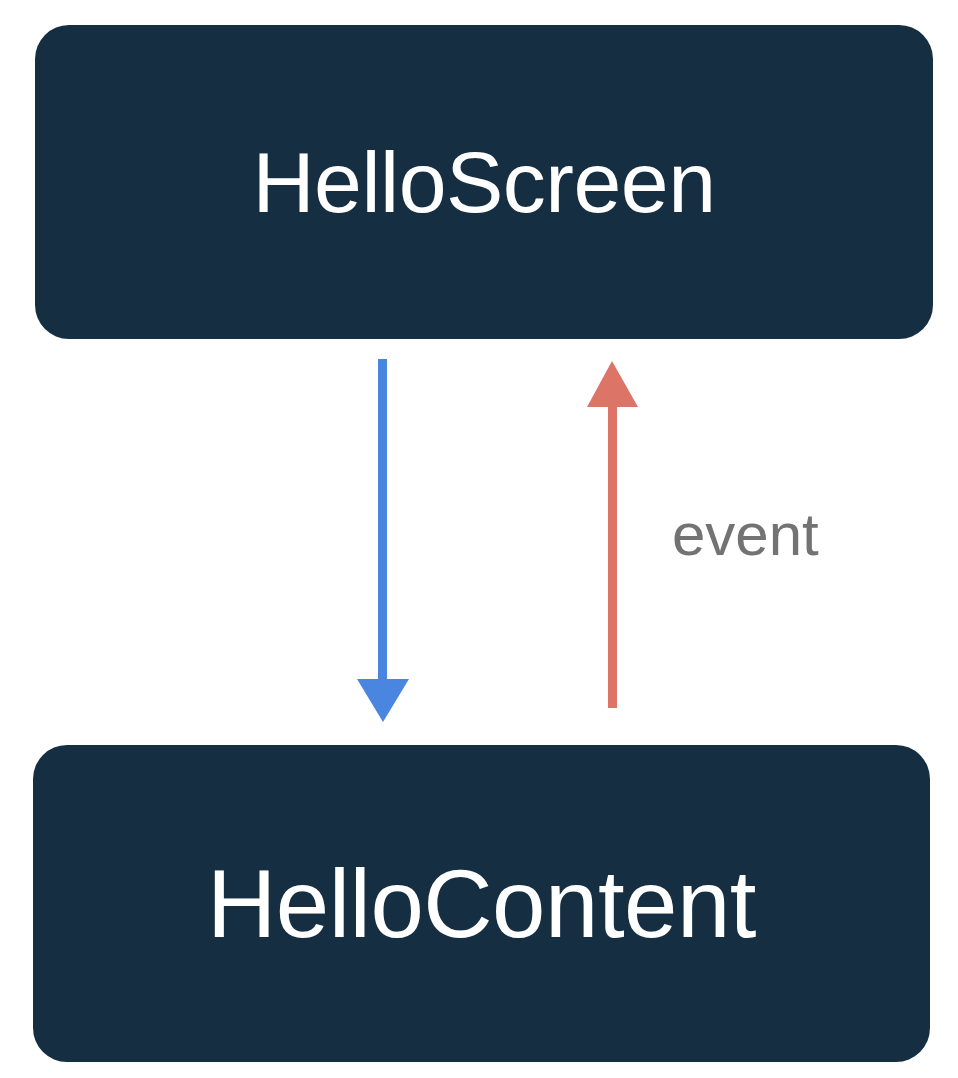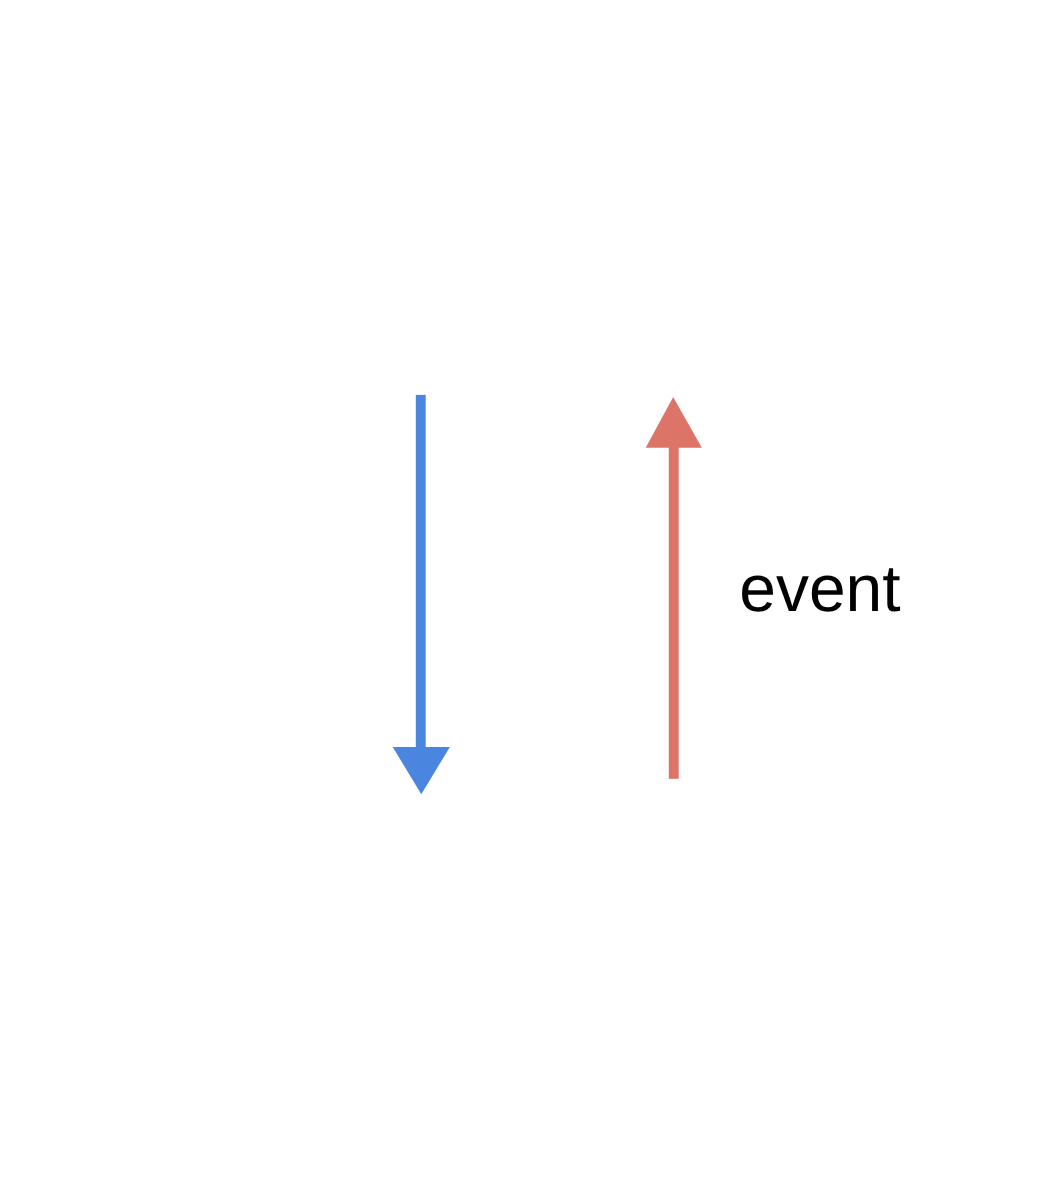--- a/index.html
+++ b/index.html
@@ -79,29 +79,35 @@
     white-space: nowrap;
   }
   #label-state {
     left: 122px;
     top: 505px;
     color: #4a85e0;
   }
   #label-event {
     left: 672px;
     top: 505px;
-    color: #000000;
+    color: #737373;
   }
 </style>
 </head>
 <body>
 
 <div id="canvas">
 
+  <div class="node-box" id="node-screen">
+    <span class="node-label">HelloScreen</span>
+  </div>
 
+  <div class="node-box" id="node-content">
+    <span class="node-label">HelloContent</span>
+  </div>
 
   <svg id="arrow-layer" viewBox="0 0 958 1078" width="958" height="1078">
 
     <g>
       <rect x="378" y="359" width="9" height="322" fill="#4a85e0"></rect>
       <polygon points="357,679 409,679 383,722" fill="#4a85e0"></polygon>
     </g>
 
     <g>
       <rect x="608" y="403" width="9" height="305" fill="#dc7567"></rect>

